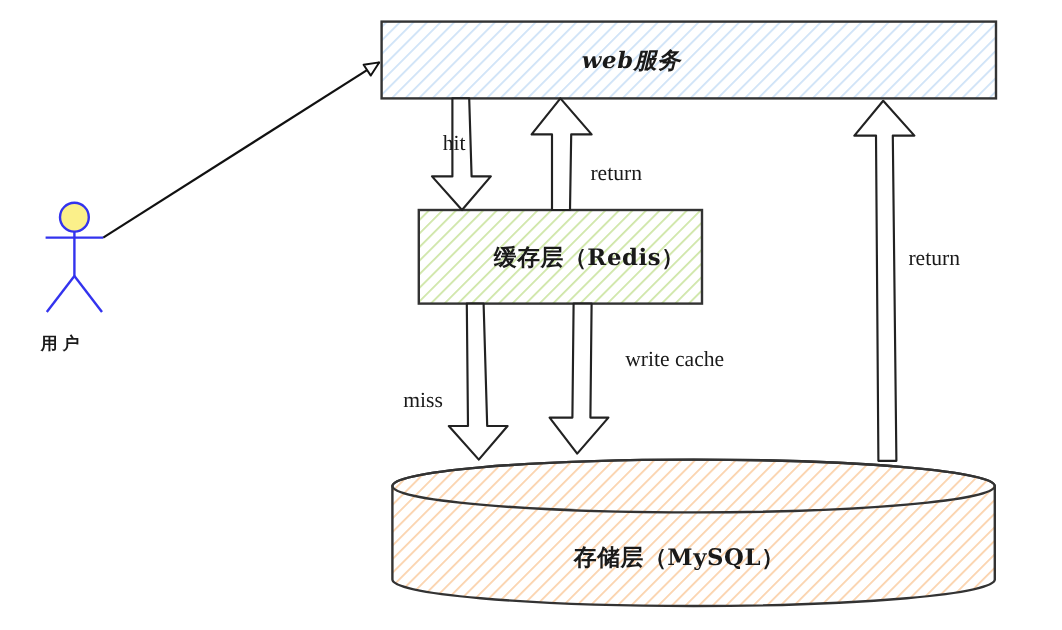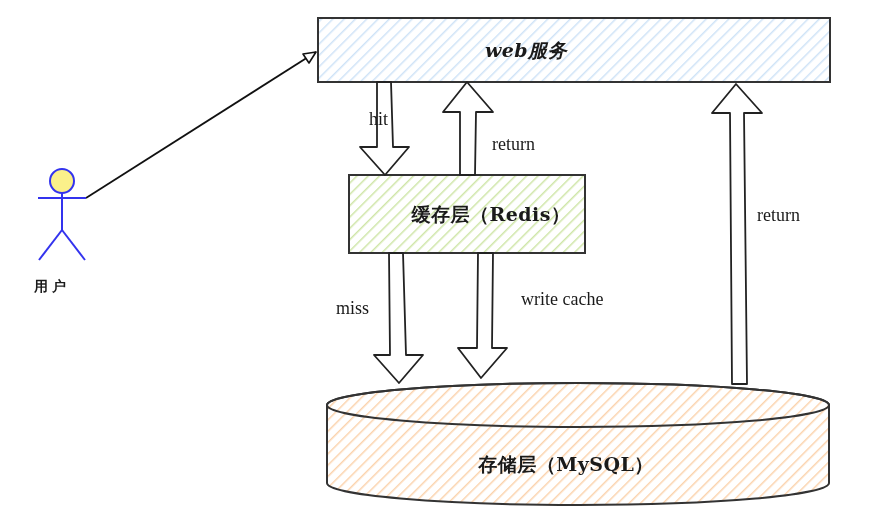--- a/index.html
+++ b/index.html
@@ -63,15 +63,15 @@
   </g>
 </svg>
 
 <div class="lbl box-label" style="left:318px; top:38px; width:416px; text-align:center;font-style:italic;">web服务</div>
 <div class="lbl box-label" style="left:349px; top:202px; width:284px; text-align:center;">缓存层（Redis）</div>
 <div class="lbl box-label" style="left:327px; top:452px; width:478px; text-align:center;">存储层（MySQL）</div>
 <div class="lbl actor-label" style="left:34px; top:278px;">用户</div>
 
 <div class="lbl edge-label" style="left:337px; top:109px;margin-left:32px;">hit</div>
 <div class="lbl edge-label" style="left:492px; top:134px;">return</div>
-<div class="lbl edge-label" style="left:336px; top:298px;">miss</div>
+<div class="lbl edge-label" style="left:336px; top:323px;">miss</div>
 <div class="lbl edge-label" style="left:521px; top:289px;">write cache</div>
 <div class="lbl edge-label" style="left:757px; top:205px;">return</div>
 
 </body></html>

